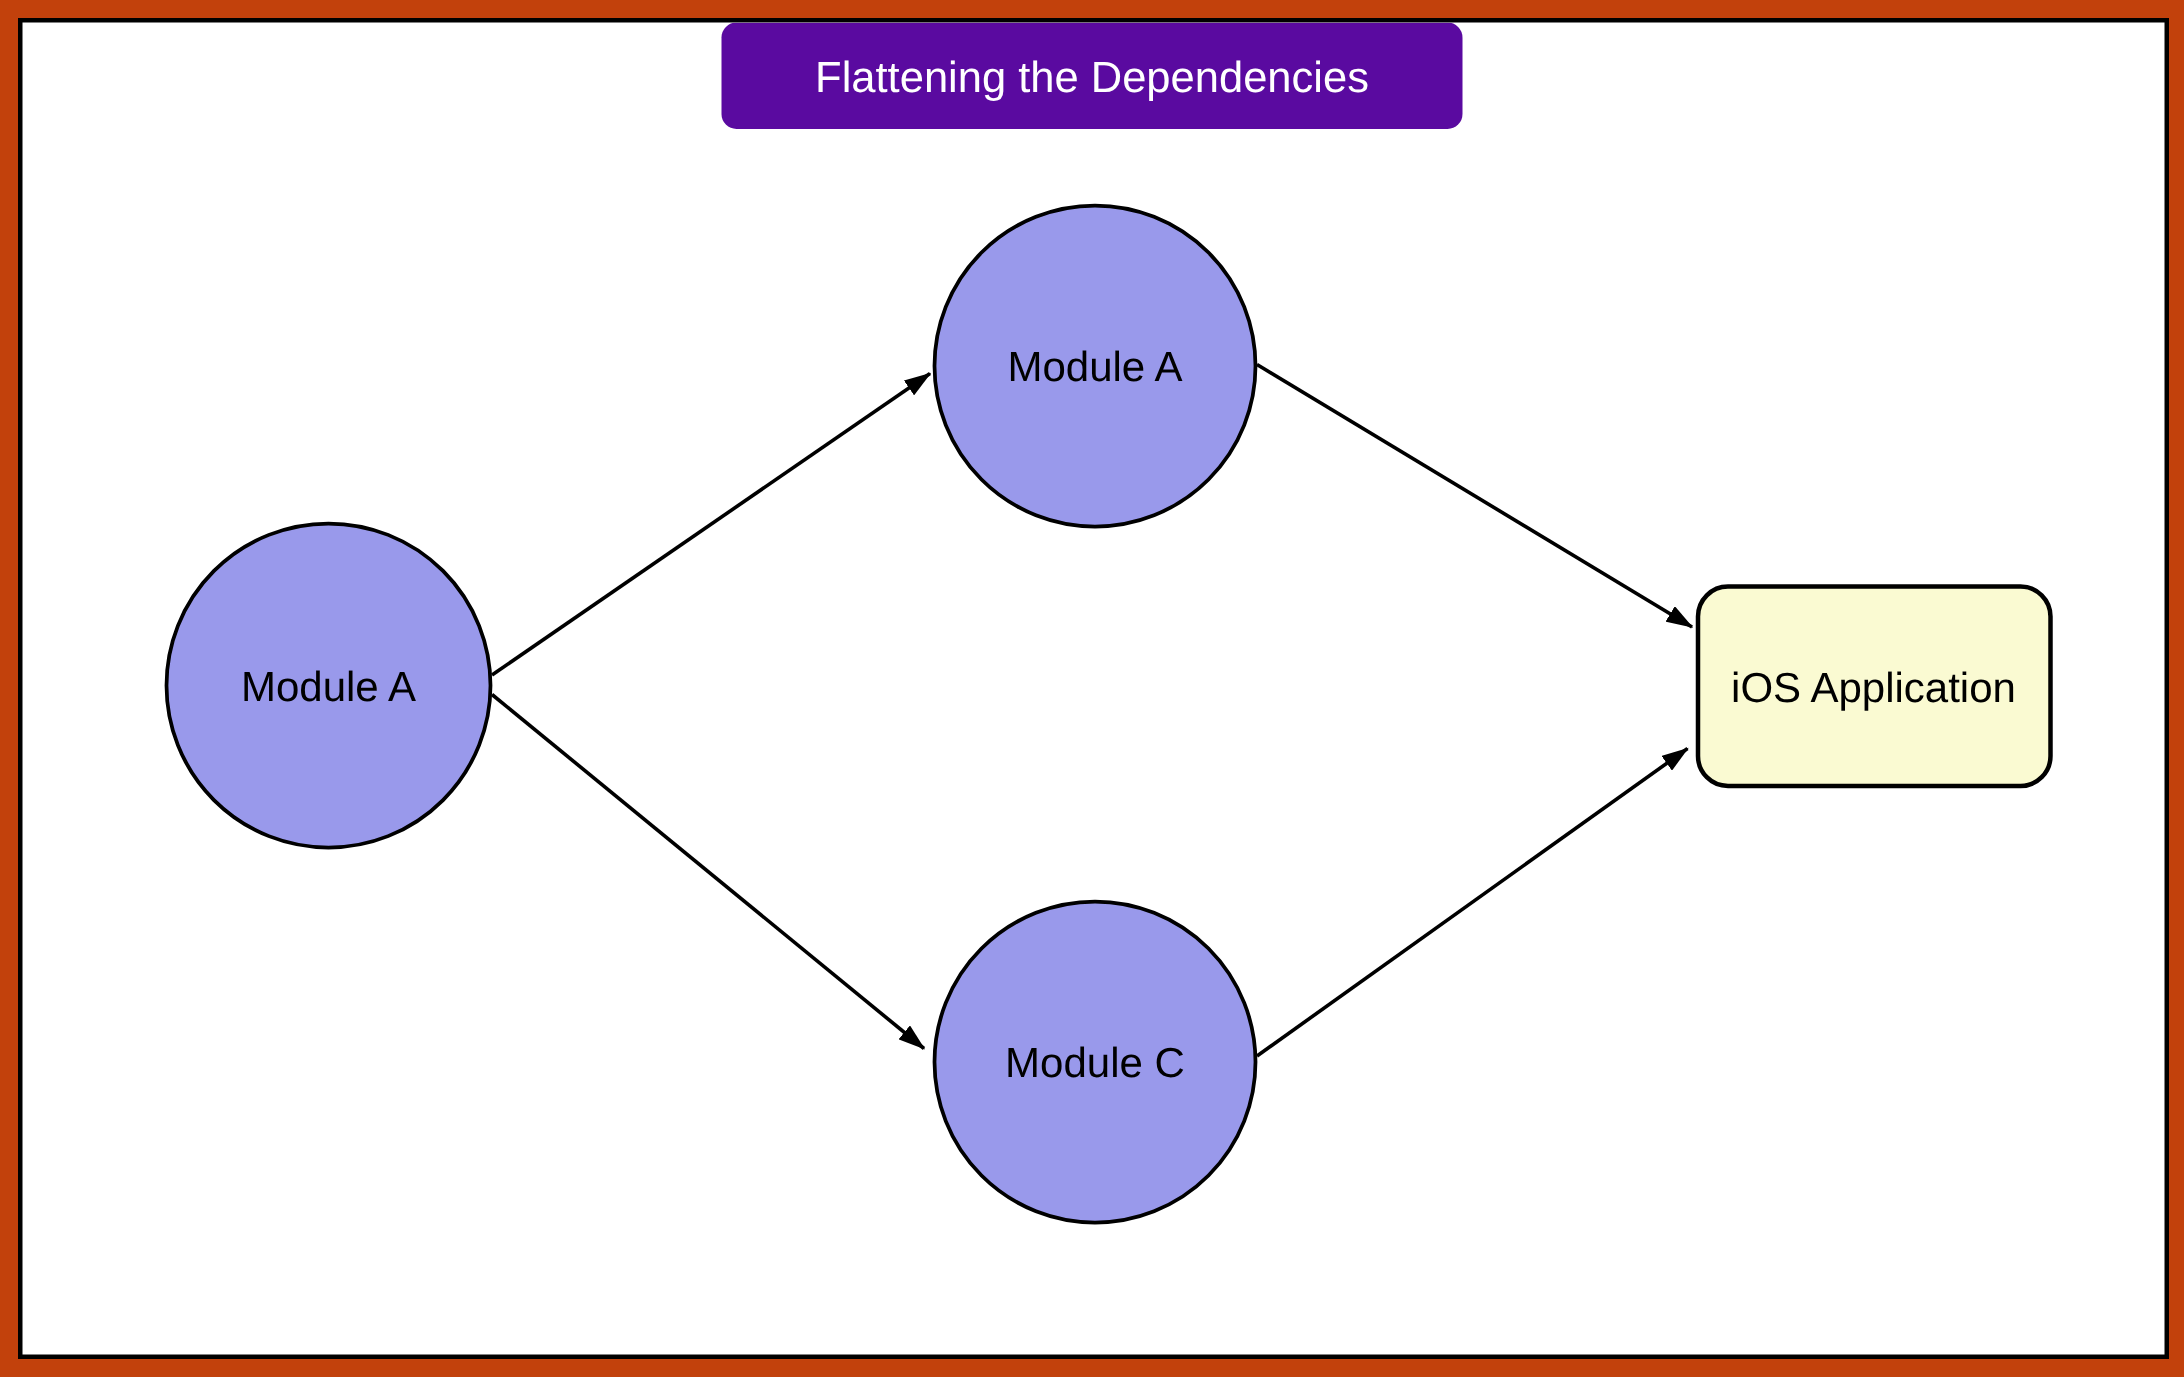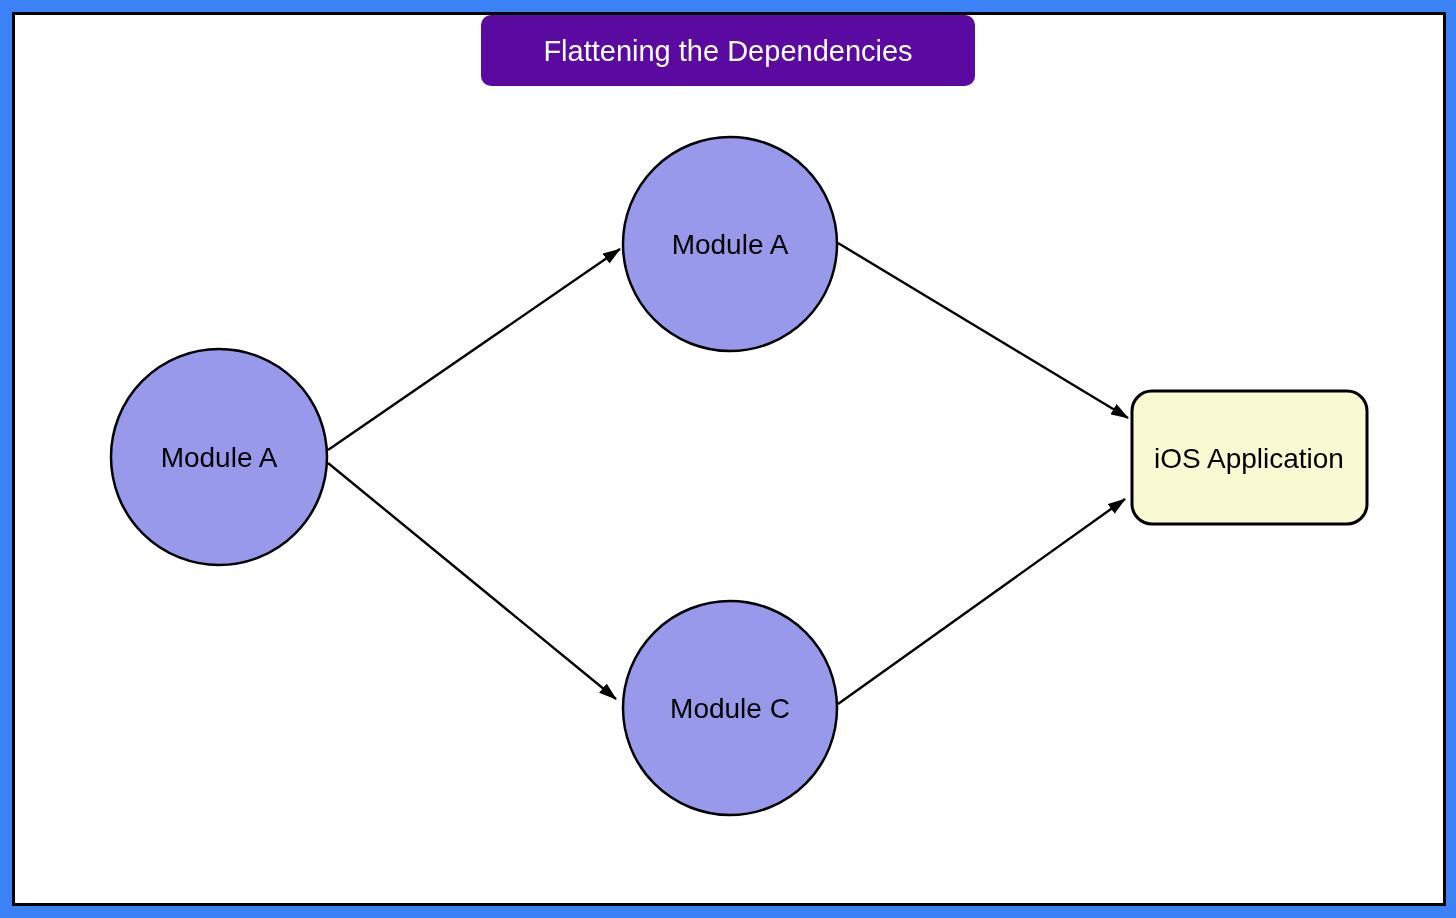--- a/index.html
+++ b/index.html
@@ -6,21 +6,21 @@
     margin: 0;
     padding: 0;
     width: 1456px;
     height: 918px;
     font-family: "Liberation Sans", sans-serif;
   }
   .frame {
     position: relative;
     width: 1456px;
     height: 918px;
-    background: #3b82f6;
+    background: #c2410c;
     box-sizing: border-box;
   }
   .canvas {
     position: absolute;
     left: 12px;
     top: 12px;
     right: 10px;
     bottom: 12px;
     background: #FFFFFF;
     border: 3px solid #000000;

